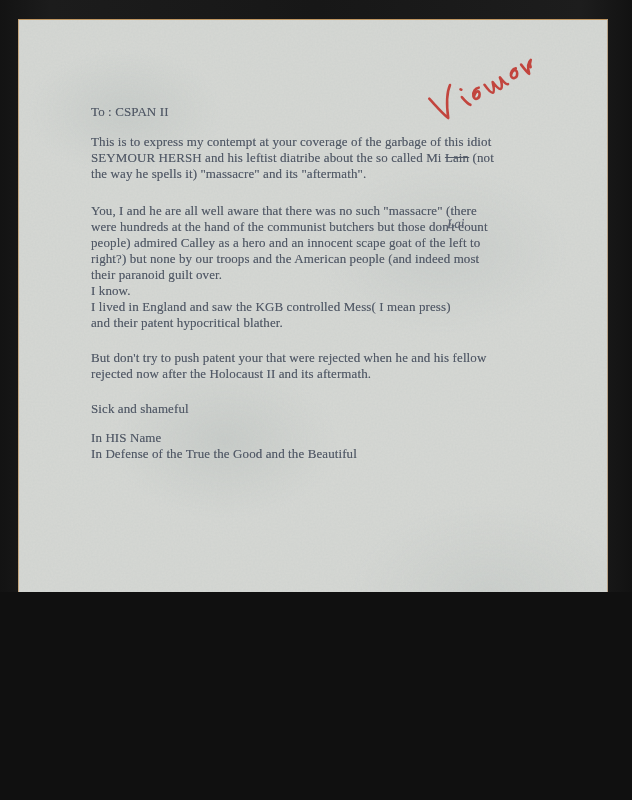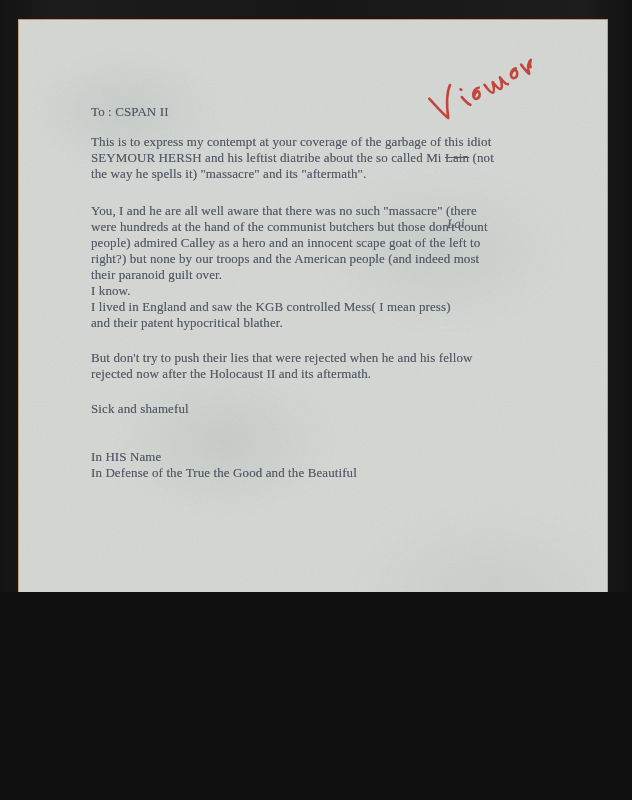--- a/index.html
+++ b/index.html
@@ -39,21 +39,21 @@
     text-shadow:0 0 .6px rgba(82,90,103,.55);
   }
   .line{white-space:nowrap;height:16px;}
   p{margin:0;}
   .m-p1{margin-top:14px;}
   .m-p2{margin-top:21px;}
   .m-p3{margin-top:20px;}
   .m-p4{margin-top:20px;}
   .m-p5{margin-top:19px;}
   .m-signoff{margin-top:19px;}
-  .m-p7{margin-top:32px;}
+  .m-p7{margin-top:13px;}
   .struck{text-decoration:line-through;}
   .handwritten-lai{
     position:absolute;left:356px;top:82px;
     font-style:italic;color:#5a6170;font-size:13px;
     transform:rotate(-2deg);
     white-space:nowrap;
   }
   .viewer-annotation{
     position:absolute;left:402px;top:34px;width:150px;height:60px;
     transform:rotate(-26deg);
@@ -113,21 +113,21 @@
         <span class="line" style="display:block">right?) but none by our troops and the American people (and indeed most</span>
         <span class="line" style="display:block">their paranoid guilt over.</span>
         <span class="line" style="display:block">I know.</span>
         <span class="line" style="display:block">I lived in England and saw the KGB controlled Mess( I mean press)</span>
         <span class="line" style="display:block">and their patent hypocritical blather.</span>
       </p>
 
 
 
       <p class="m-p5">
-        <span class="line" style="display:block">But don't try to push their lies that were rejected when he and his fellow</span>
+        <span class="line" style="display:block">But don't try to push patent your that were rejected when he and his fellow</span>
         <span class="line" style="display:block">rejected now after the Holocaust II and its aftermath.</span>
       </p>
 
       <p class="m-signoff">
         <span class="line" style="display:block">Sick and shameful</span>
       </p>
 
       <p class="m-p7">
         <span class="line" style="display:block">In HIS Name</span>
         <span class="line" style="display:block">In Defense of the True the Good and the Beautiful</span>

